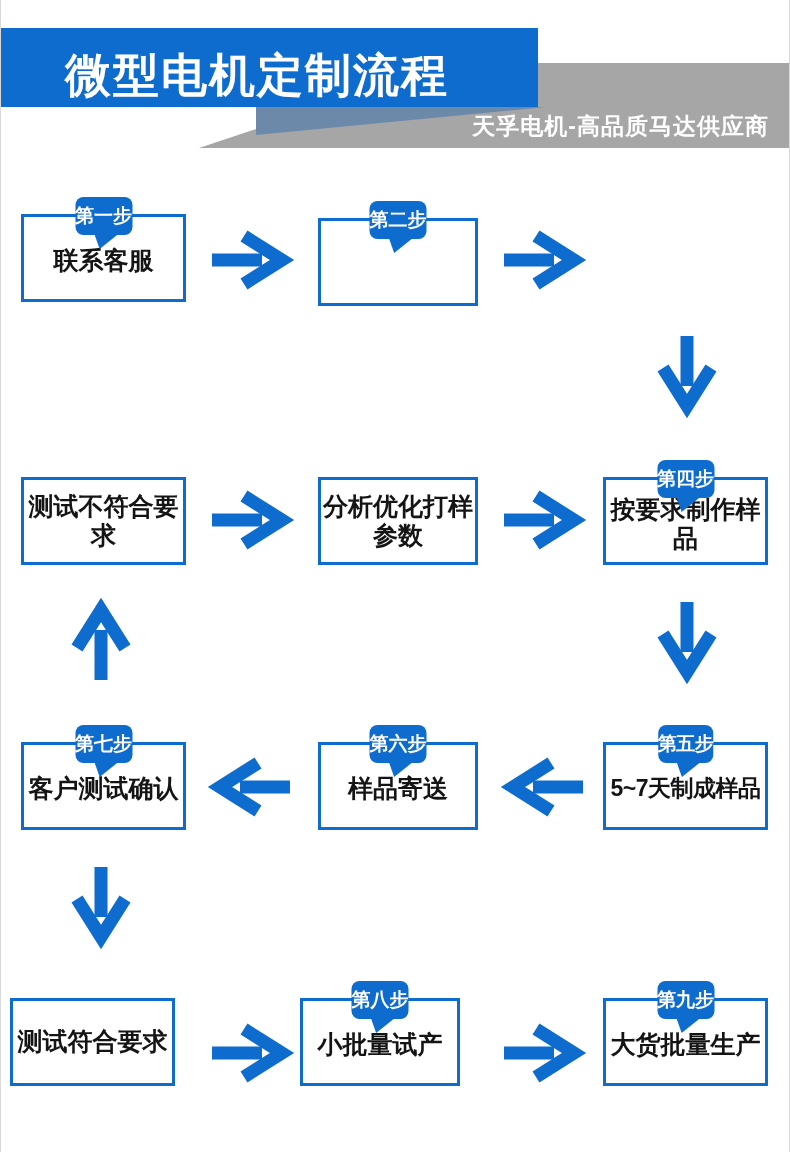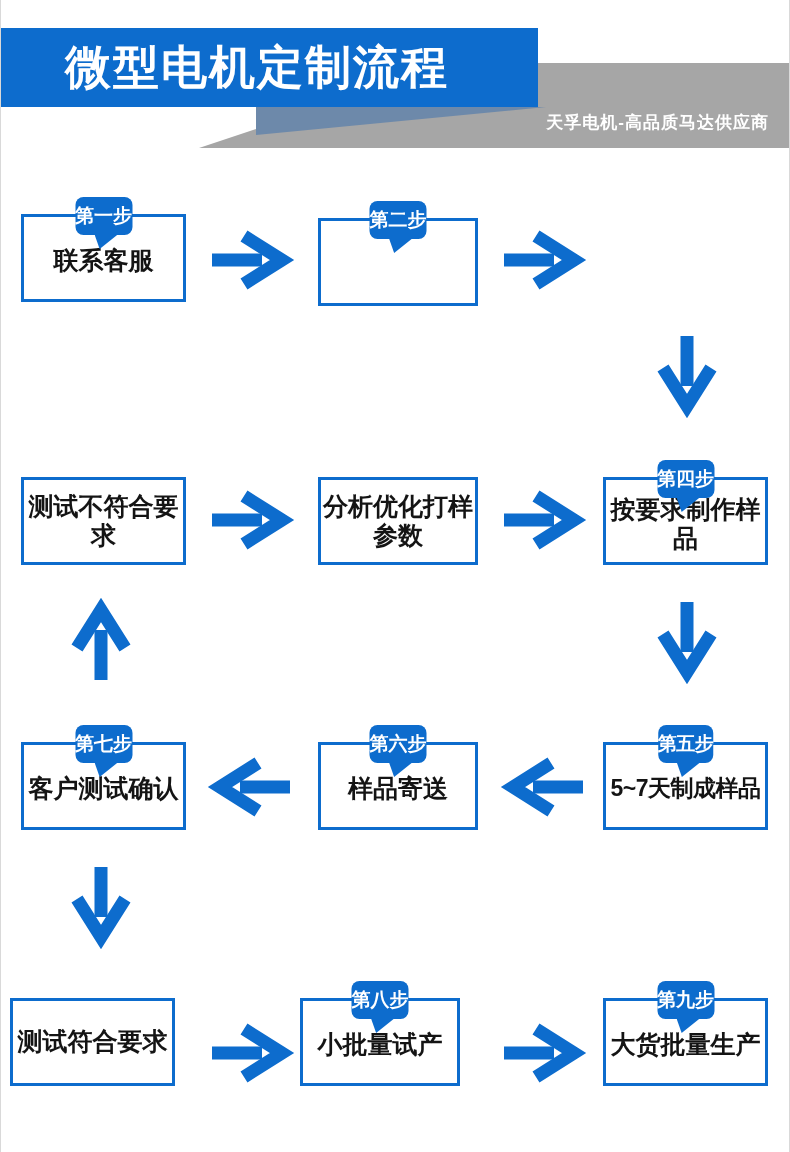--- a/index.html
+++ b/index.html
@@ -8,23 +8,23 @@
   .page{position:relative;width:790px;height:1152px;background:#ffffff;overflow:hidden;
         border-left:1px solid #d9d9d9;border-right:1px solid #d9d9d9;}
 
   
   .gray-bar{position:absolute;left:255px;top:63px;width:535px;height:85px;background:var(--gray);z-index:1;}
   .gray-tip{position:absolute;left:198px;top:129px;width:57px;height:19px;background:var(--gray);
             clip-path:polygon(100% 0,100% 100%,0 100%);z-index:1;}
   .steel-wedge{position:absolute;left:255px;top:107px;width:290px;height:28px;background:var(--steel);
             clip-path:polygon(0 0,100% 0,0 100%);z-index:2;}
   .banner{position:absolute;left:0;top:28px;width:537px;height:79px;background:var(--accent);z-index:3;
-          display:flex;align-items:center;}
+          display:flex;align-items:flex-end;}
   .banner-title{padding-left:64px;color:#fff;font-size:46px;font-weight:800;letter-spacing:2px;white-space:nowrap;}
-  .subtitle{position:absolute;right:20px;top:111px;z-index:4;color:#fff;font-size:17px;font-weight:700;
+  .subtitle{position:absolute;right:20px;top:111px;z-index:4;color:#fff;font-size:23px;font-weight:700;
             letter-spacing:1px;white-space:nowrap;}
 
   
   .box{position:absolute;height:88px;background:#fff;border:3px solid var(--accent);
        display:flex;align-items:center;justify-content:center;text-align:center;
        font-size:25px;font-weight:700;color:var(--ink);line-height:1.18;white-space:pre-line;z-index:2;}
   .box.w-side{width:165px;}
   .box.w-mid{width:160px;}
   .box.has-badge{padding-top:6px;}
   .box.tight{font-size:23px;letter-spacing:-0.5px;}

